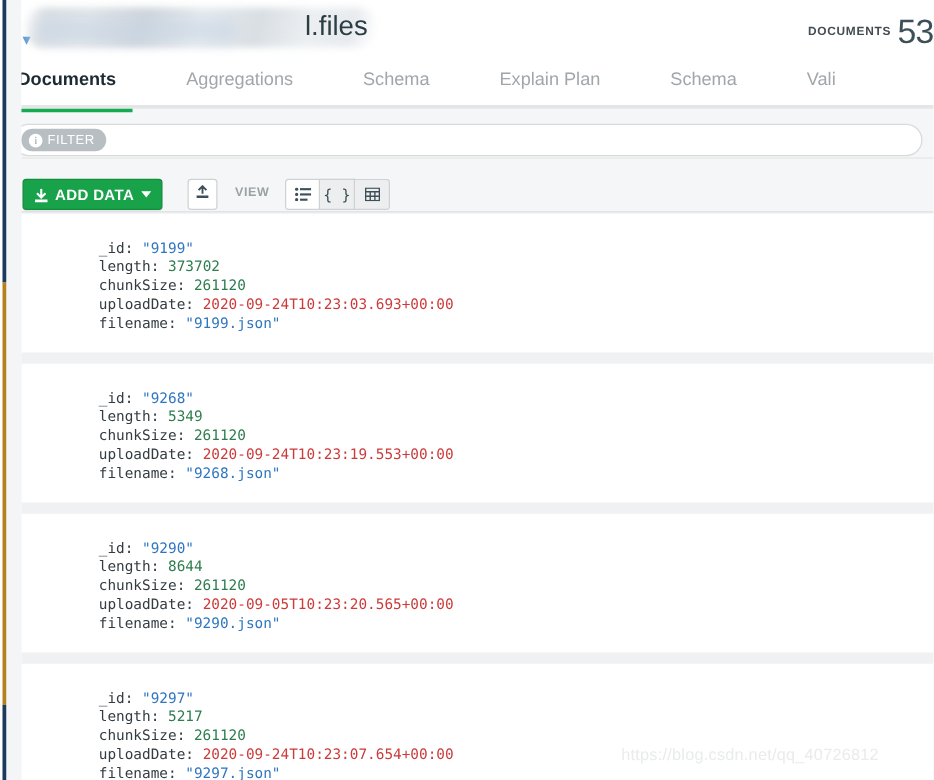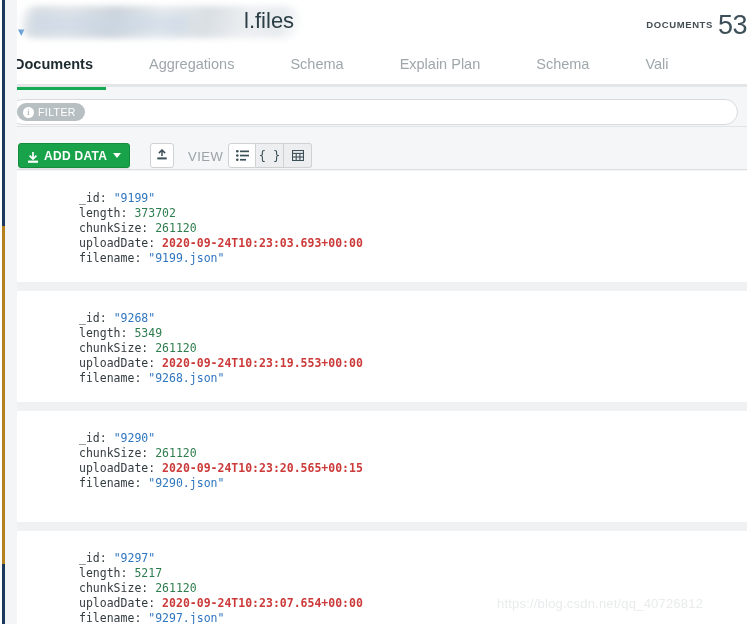--- a/index.html
+++ b/index.html
@@ -127,21 +127,21 @@
     width: 0; height: 0; border-left: 4px solid transparent; border-right: 4px solid transparent;
     border-top: 5px solid #ffffff;
   }
   .btn-export {
     position: absolute; left: 150px; top: 143px; width: 24px; height: 25px;
     background: #ffffff; border: 1px solid #cfd2d3; border-radius: 3px;
     display: flex; align-items: center; justify-content: center; cursor: pointer;
   }
   .view-label {
     position: absolute; left: 188px; top: 149px;
-    font-size: 13px; color: #9aa2a6; font-weight: 400; letter-spacing: .5px;
+    font-size: 10px; color: #9aa2a6; font-weight: 700; letter-spacing: .5px;
   }
   .view-group {
     position: absolute; left: 228px; top: 143px; height: 25px; display: flex;
   }
   .view-btn {
     width: 28px; height: 25px; border: 1px solid #cfd2d3; border-left: none;
     background: #eceeef; display: flex; align-items: center; justify-content: center; cursor: pointer;
   }
   .view-btn:first-child { border-left: 1px solid #cfd2d3; border-radius: 3px 0 0 3px; }
   .view-btn:last-child { border-radius: 0 3px 3px 0; }
@@ -153,21 +153,21 @@
     background: #f0f1f2; overflow: hidden;
   }
   .doc-card {
     background: #ffffff; margin-bottom: 9px; padding: 20px 0 20px 62px;
     height: 111px;
   }
   .doc-line { font-family: "DejaVu Sans Mono", monospace; font-size: 11.5px; line-height: 15px; color: #333c40; white-space: nowrap; }
   .k { color: #333c40; }
   .v-str { color: #2f76c0; }
   .v-num { color: #2e7d4f; }
-  .v-date { color: #cc3a3a; font-weight: bold; }
+  .v-date { color: #cc3a3a; }
 
   .watermark {
     position: absolute; left: 497px; top: 596px;
     font-size: 13px; color: #e9ebec; letter-spacing: .2px; white-space: nowrap;
     pointer-events: none;
   }
 </style>
 </head>
 <body>
 
@@ -265,22 +265,23 @@
     <div class="doc-card">
       <div class="doc-line"><span class="k">_id</span>: <span class="v-str">"9268"</span></div>
       <div class="doc-line"><span class="k">length</span>: <span class="v-num">5349</span></div>
       <div class="doc-line"><span class="k">chunkSize</span>: <span class="v-num">261120</span></div>
       <div class="doc-line"><span class="k">uploadDate</span>: <span class="v-date">2020-09-24T10:23:19.553+00:00</span></div>
       <div class="doc-line"><span class="k">filename</span>: <span class="v-str">"9268.json"</span></div>
     </div>
 
     <div class="doc-card">
       <div class="doc-line"><span class="k">_id</span>: <span class="v-str">"9290"</span></div>
+      <div class="doc-line"><span class="k">length</span>: <span class="v-num">8644</span></div>
       <div class="doc-line"><span class="k">chunkSize</span>: <span class="v-num">261120</span></div>
-      <div class="doc-line"><span class="k">uploadDate</span>: <span class="v-date">2020-09-24T10:23:20.565+00:15</span></div>
+      <div class="doc-line"><span class="k">uploadDate</span>: <span class="v-date">2020-09-05T10:23:20.565+00:00</span></div>
       <div class="doc-line"><span class="k">filename</span>: <span class="v-str">"9290.json"</span></div>
     </div>
 
     <div class="doc-card">
       <div class="doc-line"><span class="k">_id</span>: <span class="v-str">"9297"</span></div>
       <div class="doc-line"><span class="k">length</span>: <span class="v-num">5217</span></div>
       <div class="doc-line"><span class="k">chunkSize</span>: <span class="v-num">261120</span></div>
       <div class="doc-line"><span class="k">uploadDate</span>: <span class="v-date">2020-09-24T10:23:07.654+00:00</span></div>
       <div class="doc-line"><span class="k">filename</span>: <span class="v-str">"9297.json"</span></div>
     </div>

